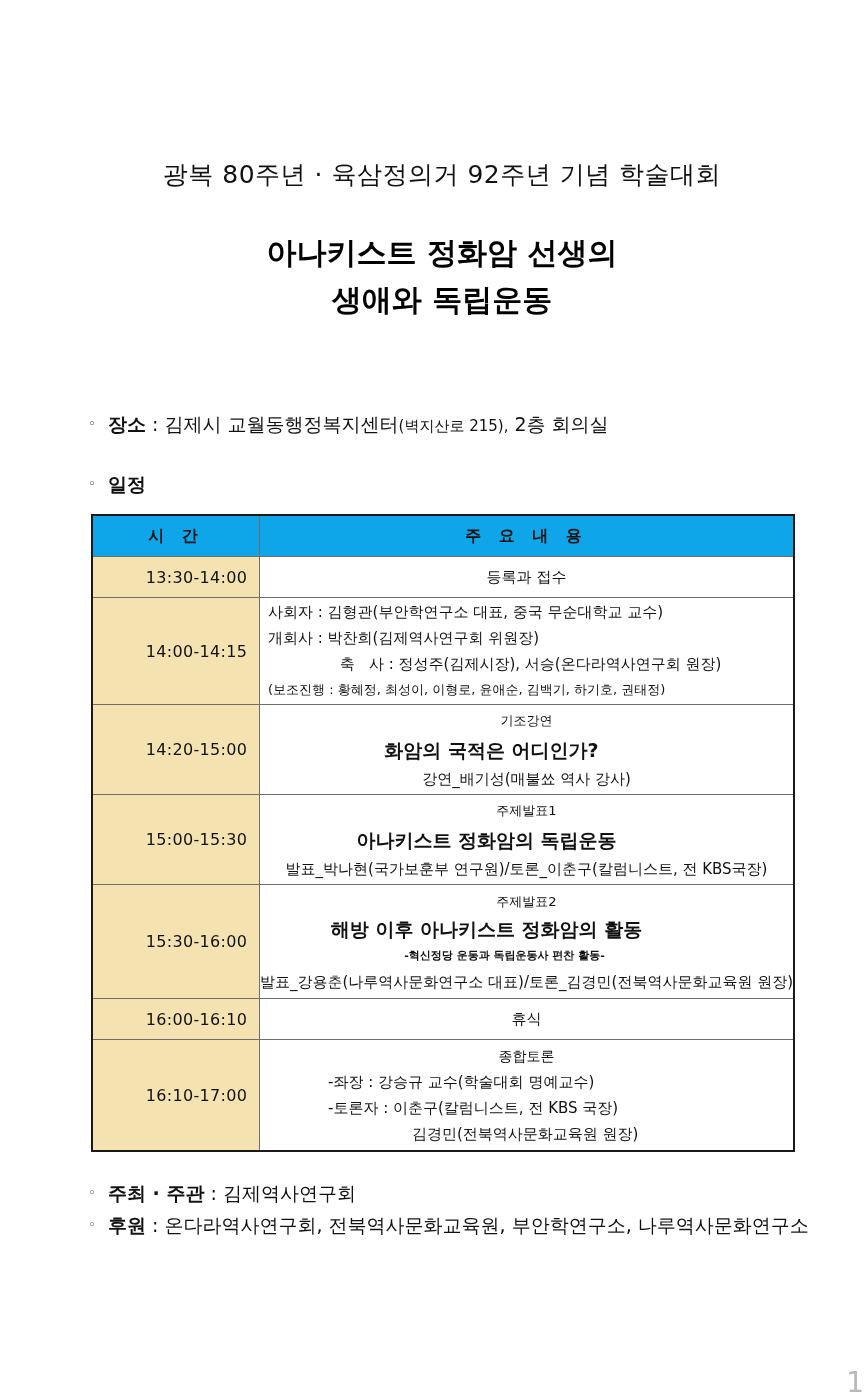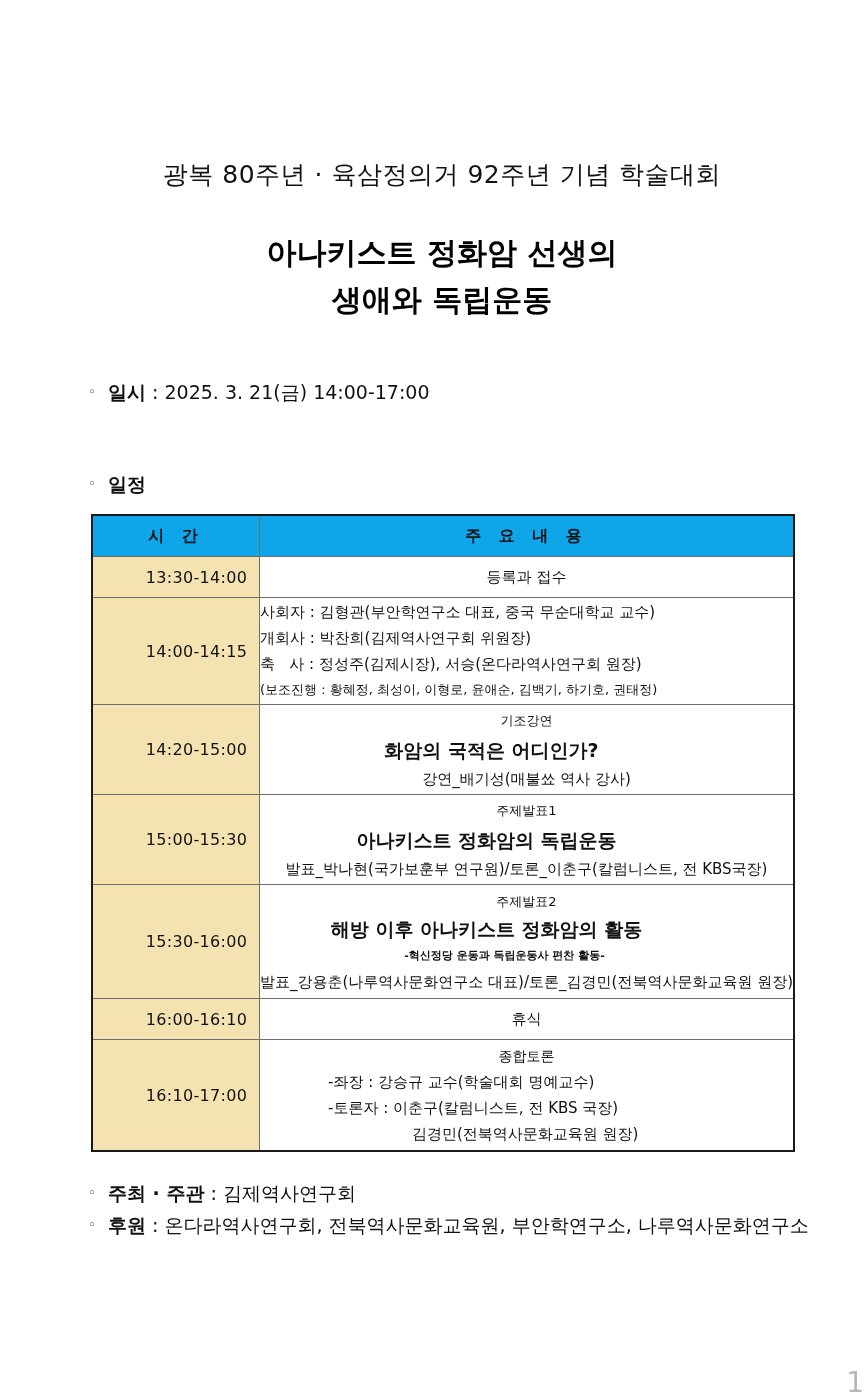--- a/index.html
+++ b/index.html
@@ -36,21 +36,21 @@
     border-collapse: collapse; border: 2px solid #1a1a1a;
     font-size: 15px; color: #111;
   }
   table.schedule td, table.schedule th {
     border: 1px solid #6e6e6e; padding: 0; text-align: center; vertical-align: middle;
   }
   table.schedule th { background: #0ea5e9; font-weight: bold; font-size: 16px; height: 40px; letter-spacing: 6px; }
   table.schedule td.time { background: #f4e3b1; width: 131px; font-size: 16px; letter-spacing: 0.3px; padding-left: 41px; }
   table.schedule td.content { background: #ffffff; }
   .c-line { display: block; line-height: 26px; white-space: nowrap; }
-  .c-left { text-align: left; }
+  .c-left { text-align: left; padding-left: 8px; }
   .c-big { font-size: 19px; font-weight: bold; line-height: 32px; text-align: center; }
   .c-sub { font-size: 11px; font-weight: bold; padding-left: 36px; }
   .c-tiny { font-size: 13px; }
   .row-1 td { height: 40px; }
   .row-2 td { height: 106px; }
   .row-3 td { height: 89px; }
   .row-4 td { height: 89px; }
   .row-5 td { height: 113px; }
   .row-6 td { height: 40px; }
   .row-7 td { height: 110px; }
@@ -61,23 +61,23 @@
 </style>
 </head>
 <body>
 
 <div class="page">
 
   <div class="supertitle">광복 80주년 · 육삼정의거 92주년 기념 학술대회</div>
   <div class="title l1">아나키스트 정화암 선생의</div>
   <div class="title l2">생애와 독립운동</div>
 
-  <div class="info date">
-    <span class="bul">◦</span><span class="lab">일시</span>
-    <span>: 2025. 3. 21(금) 14:00-17:00</span>
+  <div class="info place">
+    <span class="bul">◦</span><span class="lab">장소</span>
+    <span>: 김제시 교월동행정복지센터</span><span class="small">(벽지산로 215),</span><span> 2층 회의실</span>
   </div>
   <div class="info sched">
     <span class="bul">◦</span><span class="lab">일정</span>
   </div>
 
   <table class="schedule">
     <tbody>
         <tr>
       <th>시 간</th>
       <th>주 요 내 용</th>
@@ -88,21 +88,21 @@
       <td class="content">
         <span class="c-line">등록과 접수</span>
       </td>
     </tr>
 
     <tr class="row-2">
       <td class="time">14:00-14:15</td>
       <td class="content">
         <span class="c-line c-left">사회자 : 김형관(부안학연구소 대표, 중국 무순대학교 교수)</span>
         <span class="c-line c-left">개회사 : 박찬희(김제역사연구회 위원장)</span>
-        <span class="c-line c-left" style="white-space:pre;">축   사 : 정성주(김제시장), 서승(온다라역사연구회 원장)</span>
+        <span class="c-line c-left" style="white-space:pre;text-align:center;">축   사 : 정성주(김제시장), 서승(온다라역사연구회 원장)</span>
         <span class="c-line c-left c-tiny">(보조진행 : 황혜정, 최성이, 이형로, 윤애순, 김백기, 하기호, 권태정)</span>
       </td>
     </tr>
 
     <tr class="row-3">
       <td class="time">14:20-15:00</td>
       <td class="content">
         <span class="c-line c-tiny">기조강연</span>
         <span class="c-line c-big" style="padding-right:70px;">화암의 국적은 어디인가?</span>
         <span class="c-line">강연_배기성(매불쑈 역사 강사)</span>

